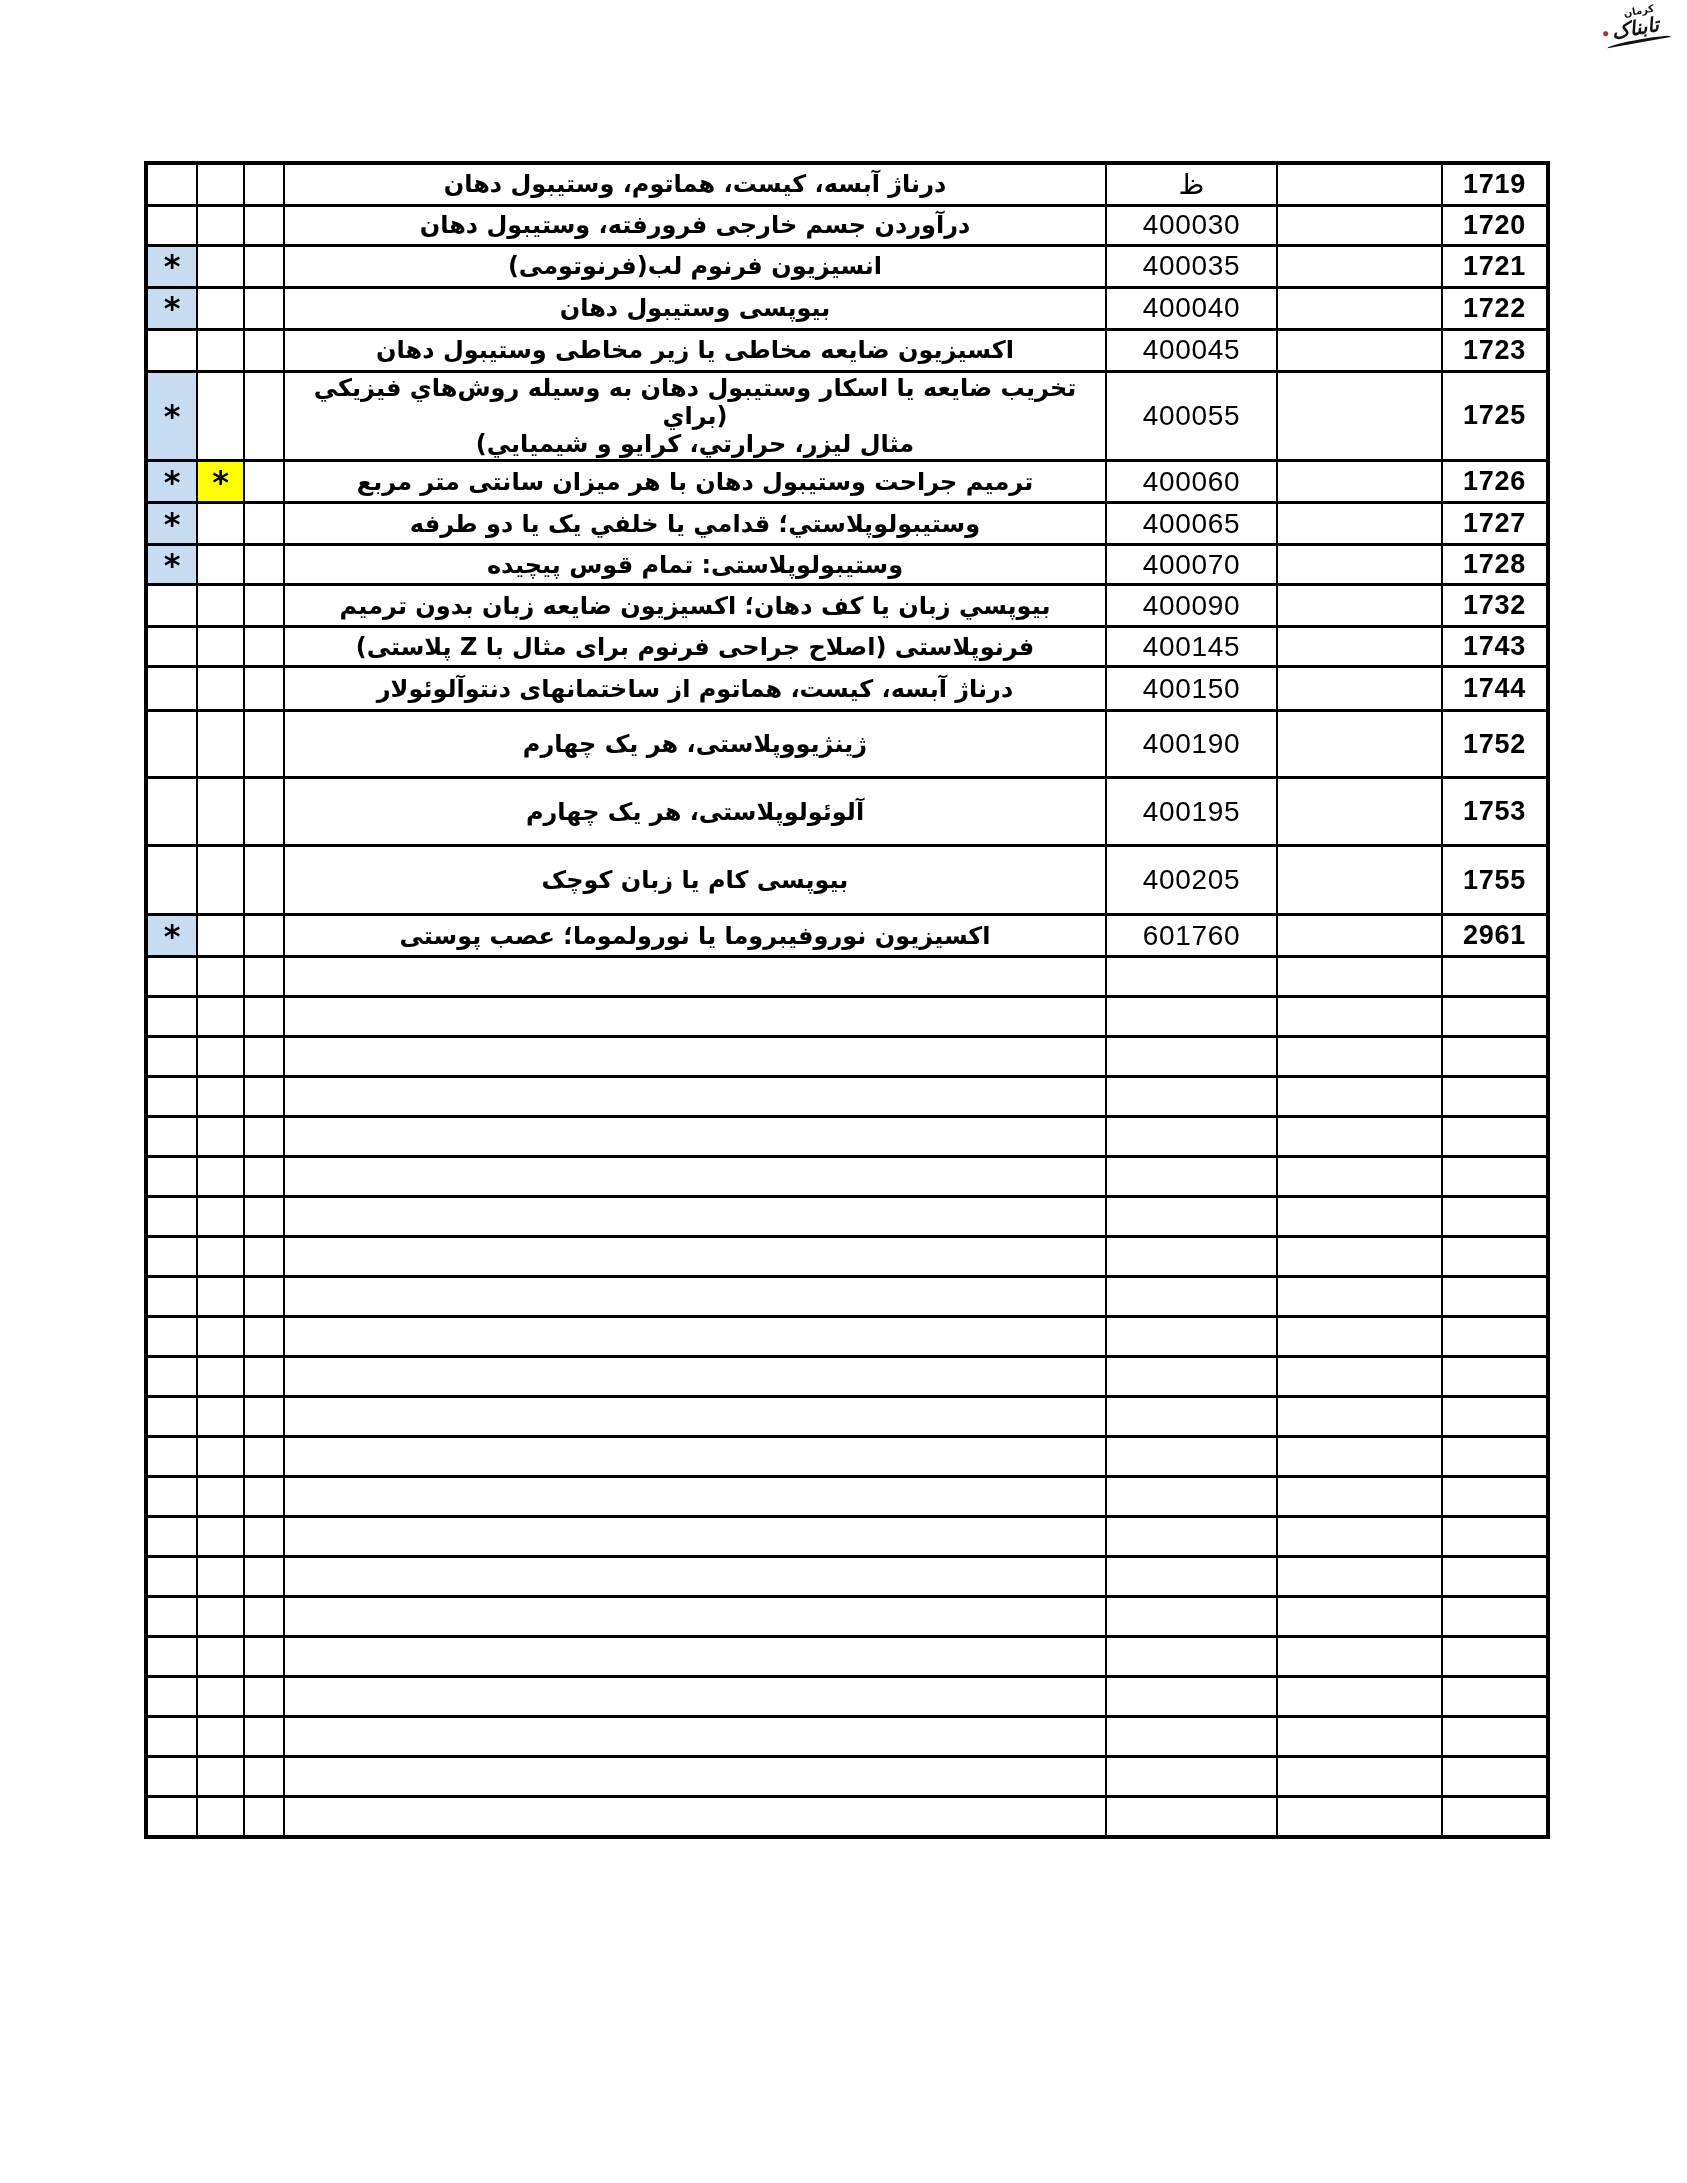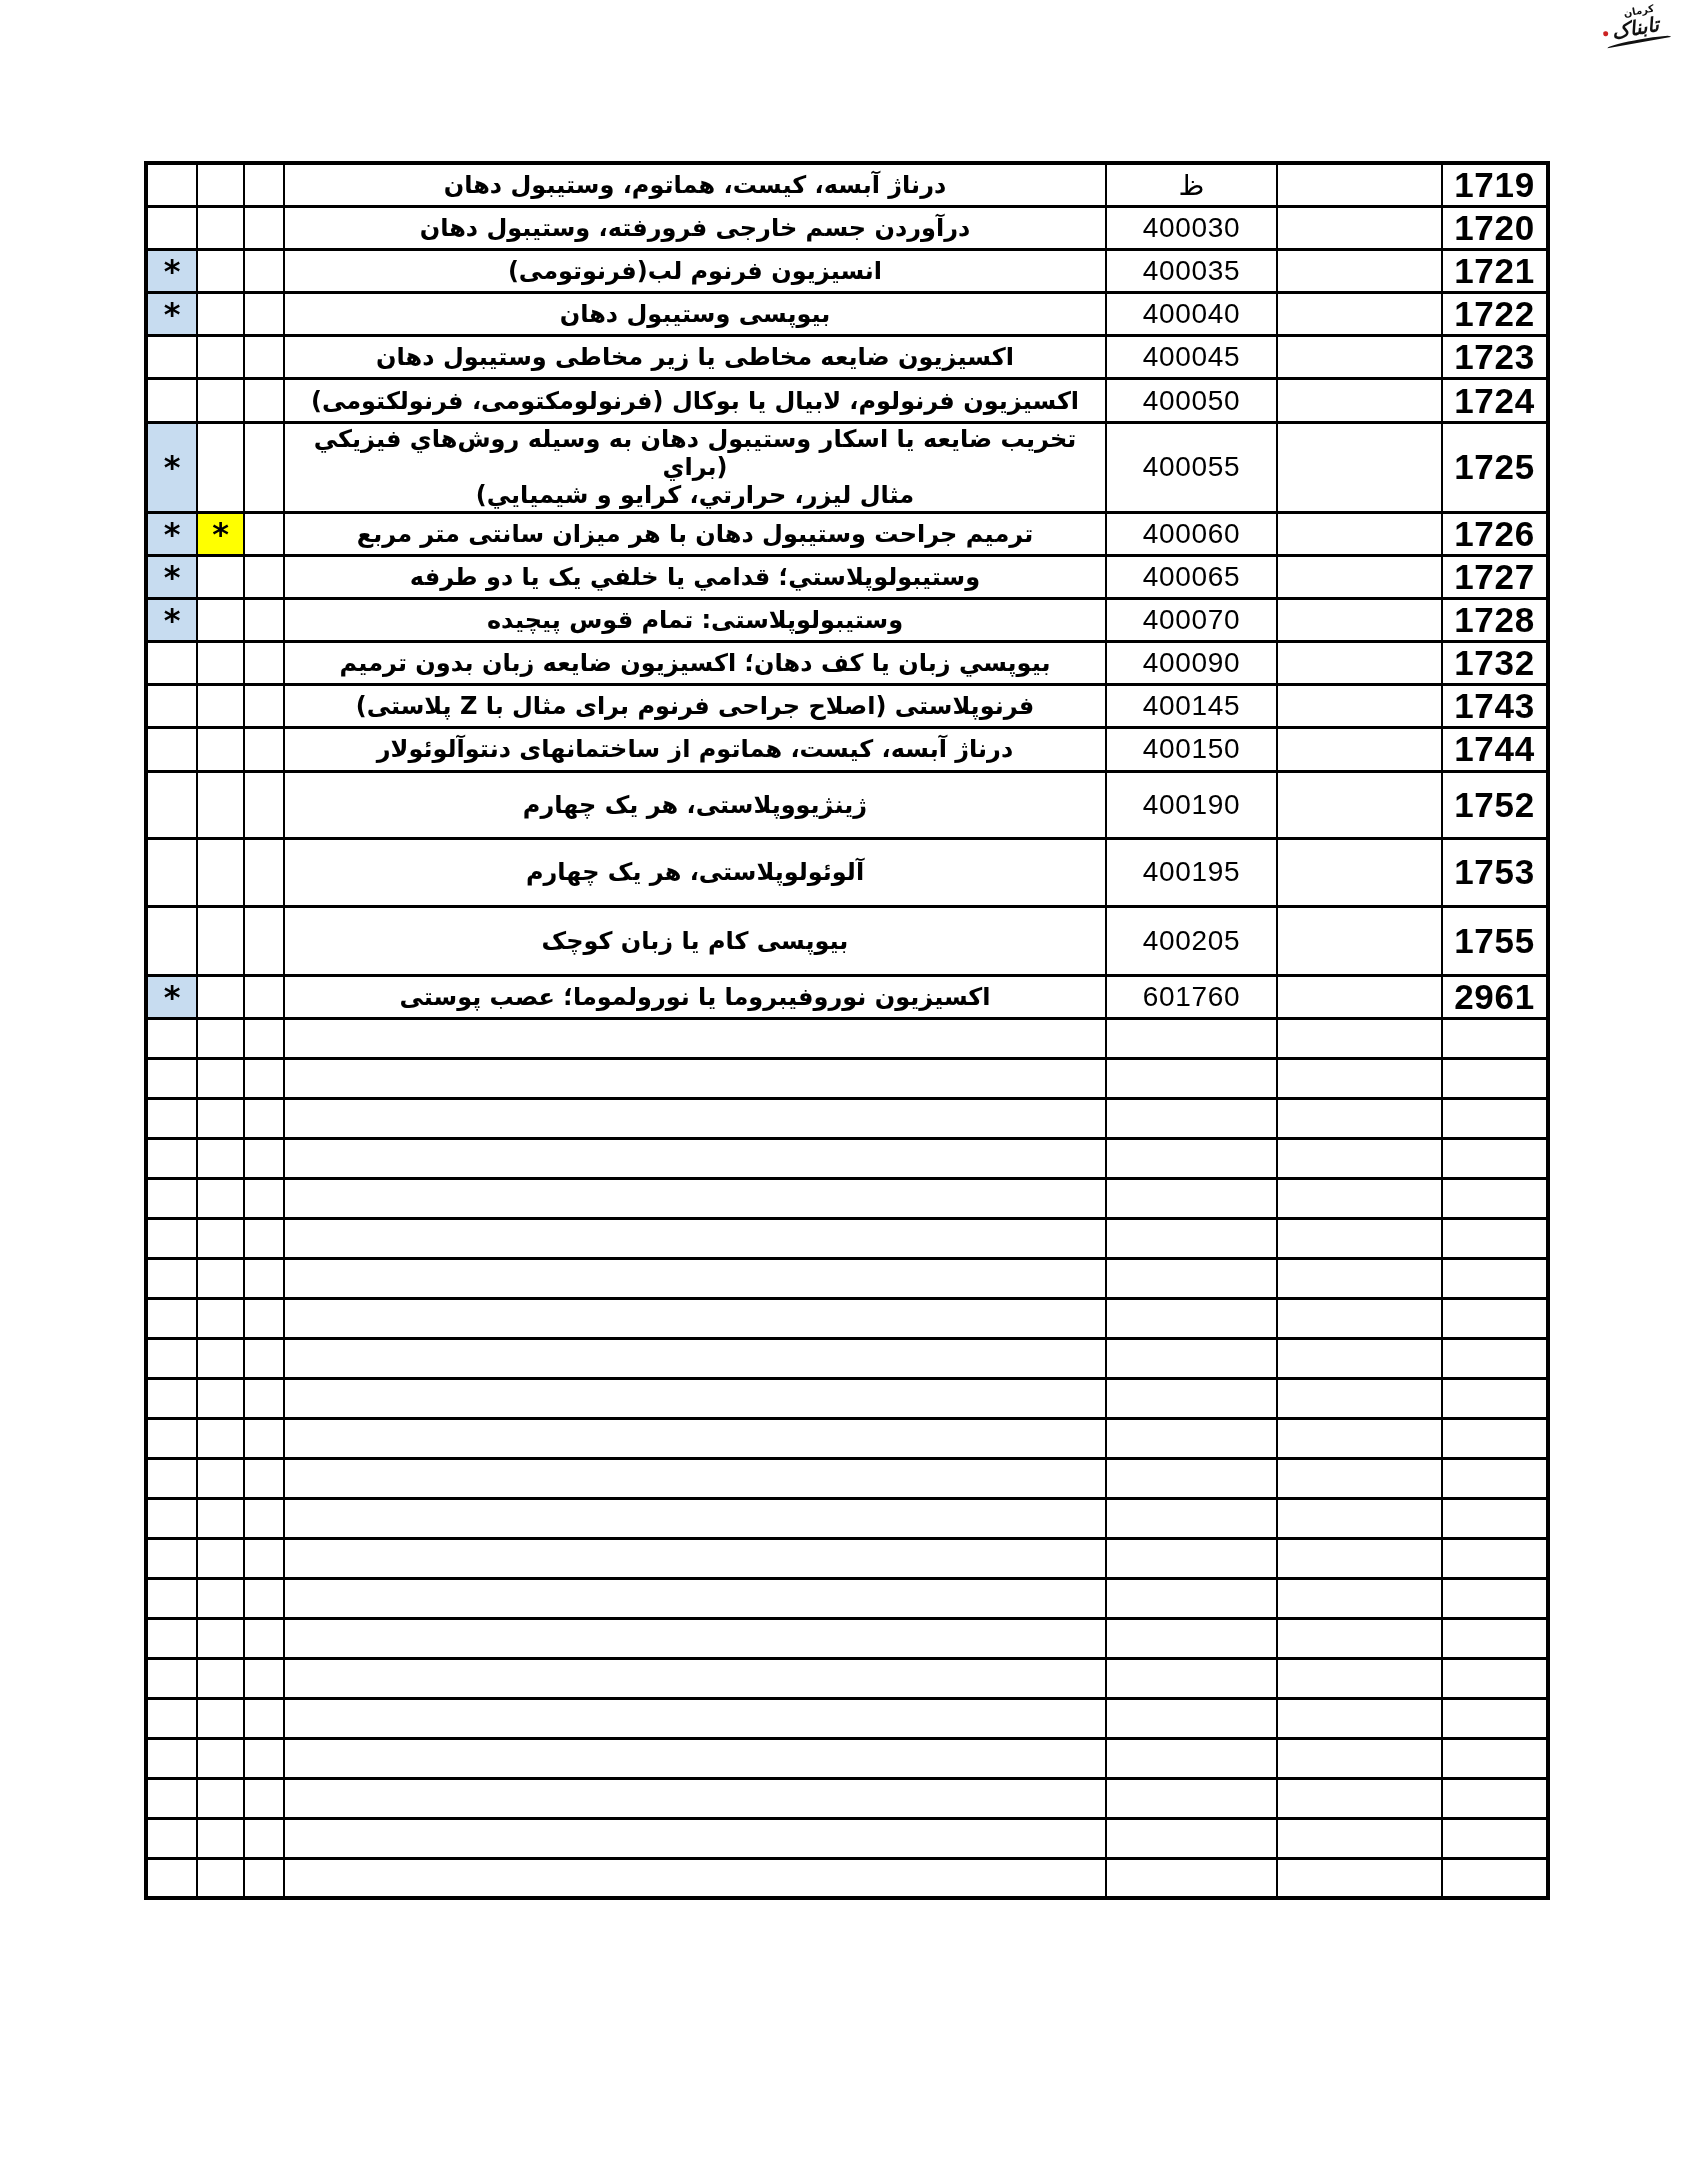--- a/index.html
+++ b/index.html
@@ -45,21 +45,21 @@
   td.starred{}
   td.desc{
     font-size:24px;line-height:28px;font-weight:bold;direction:rtl;
     padding:1.3px 17px;white-space:pre-line;
   }
   td.code{
     font-size:28px;font-family:"Liberation Sans","DejaVu Sans",sans-serif;
     letter-spacing:0.7px;
   }
   td.rowid{
-    font-size:35px;font-weight:bold;
+    font-size:27px;font-weight:bold;
     font-family:"Liberation Sans","DejaVu Sans",sans-serif;letter-spacing:0.7px;
   }
 </style>
 <style>td.starred{background:#c7dcf0;}td.hl{background:#ffff00;}.logo-accent{background:#cc2222;}</style></head>
 <body>
 
 <div class="logo">
   <span class="logo-sub">کرمان</span>
   <span class="logo-main">
     <span>تابناک</span>
@@ -117,29 +117,20 @@
       </tr>
       <tr style="height: 42px;">
         <td class="star"></td>
         <td class="star"></td>
         <td></td>
         <td class="desc" dir="rtl">اکسیزیون ضایعه مخاطی یا زیر مخاطی وستیبول دهان</td>
         <td class="code">400045</td>
         <td></td>
         <td class="rowid">1723</td>
       </tr>
-      <tr style="height: 44px;">
-        <td class="star"></td>
-        <td class="star"></td>
-        <td></td>
-        <td class="desc" dir="rtl">اکسیزیون فرنولوم، لابیال یا بوکال (فرنولومکتومی، فرنولکتومی)</td>
-        <td class="code">400050</td>
-        <td></td>
-        <td class="rowid">1724</td>
-      </tr>
       <tr style="height: 80px;">
         <td class="star starred">*</td>
         <td class="star"></td>
         <td></td>
         <td class="desc" dir="rtl">تخریب ضایعه یا اسکار وستیبول دهان به وسیله روش‌هاي فیزیکي (براي
 مثال لیزر، حرارتي، کرایو و شیمیایي)</td>
         <td class="code">400055</td>
         <td></td>
         <td class="rowid">1725</td>
       </tr>

